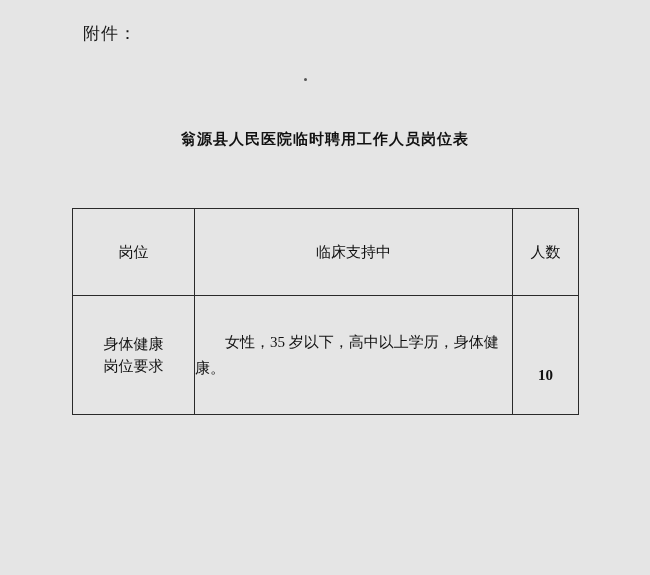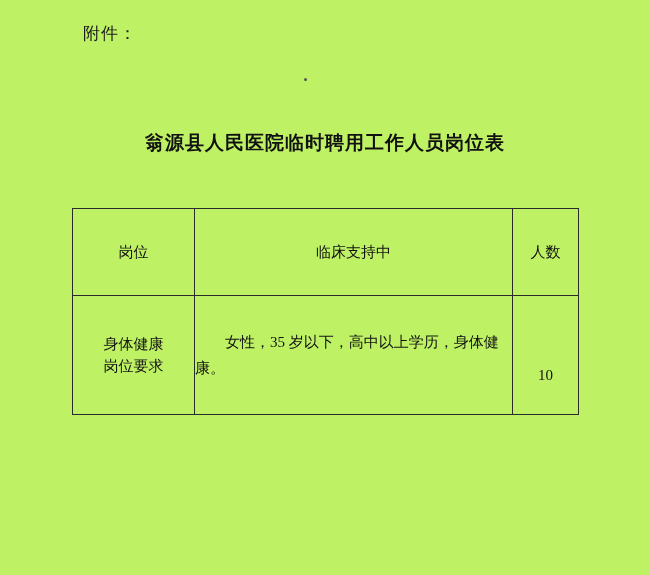--- a/index.html
+++ b/index.html
@@ -12,21 +12,21 @@
     background: #ffffff;
     font-family: "Liberation Serif", "DejaVu Serif", serif;
     color: #111111;
     position: relative;
     overflow: hidden;
   }
   .page {
     position: relative;
     width: 650px;
     height: 575px;
-    background: #bef264;
+    background: #e5e5e5;
   }
   .attachment-label {
     position: absolute;
     left: 83px;
     top: 22px;
     font-size: 17px;
     letter-spacing: 1px;
     color: #1a1a1a;
   }
   .stray-mark {
@@ -37,21 +37,21 @@
     height: 3px;
     background: #555;
     border-radius: 50%;
   }
   .doc-title {
     position: absolute;
     left: 0;
     top: 130px;
     width: 650px;
     text-align: center;
-    font-size: 19px;
+    font-size: 15px;
     font-weight: bold;
     letter-spacing: 1px;
     color: #111;
   }
   table.job-table {
     position: absolute;
     left: 72px;
     top: 208px;
     width: 506px;
     border-collapse: collapse;
@@ -98,20 +98,21 @@
     text-align: center;
     font-size: 16px;
   }
   .num-shift-1 {
     position: relative;
     top: 14px;
   }
   .num-shift-2 {
     position: relative;
     top: 20px;
+    font-weight: bold;
   }
 </style>
 </head>
 <body>
 
 <div class="page">
 
   <div class="attachment-label">附件：</div>
 
   <div class="stray-mark"></div>

